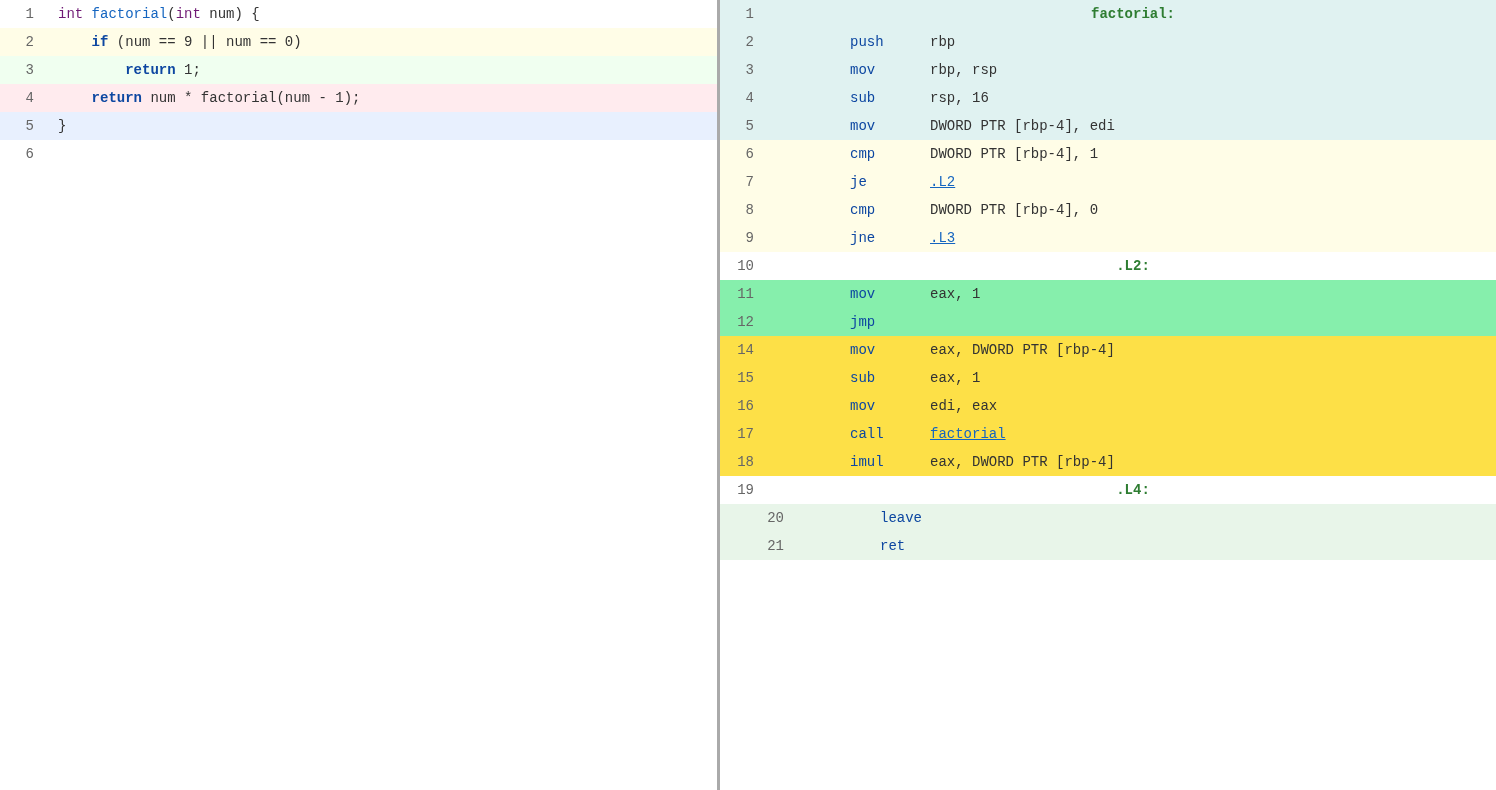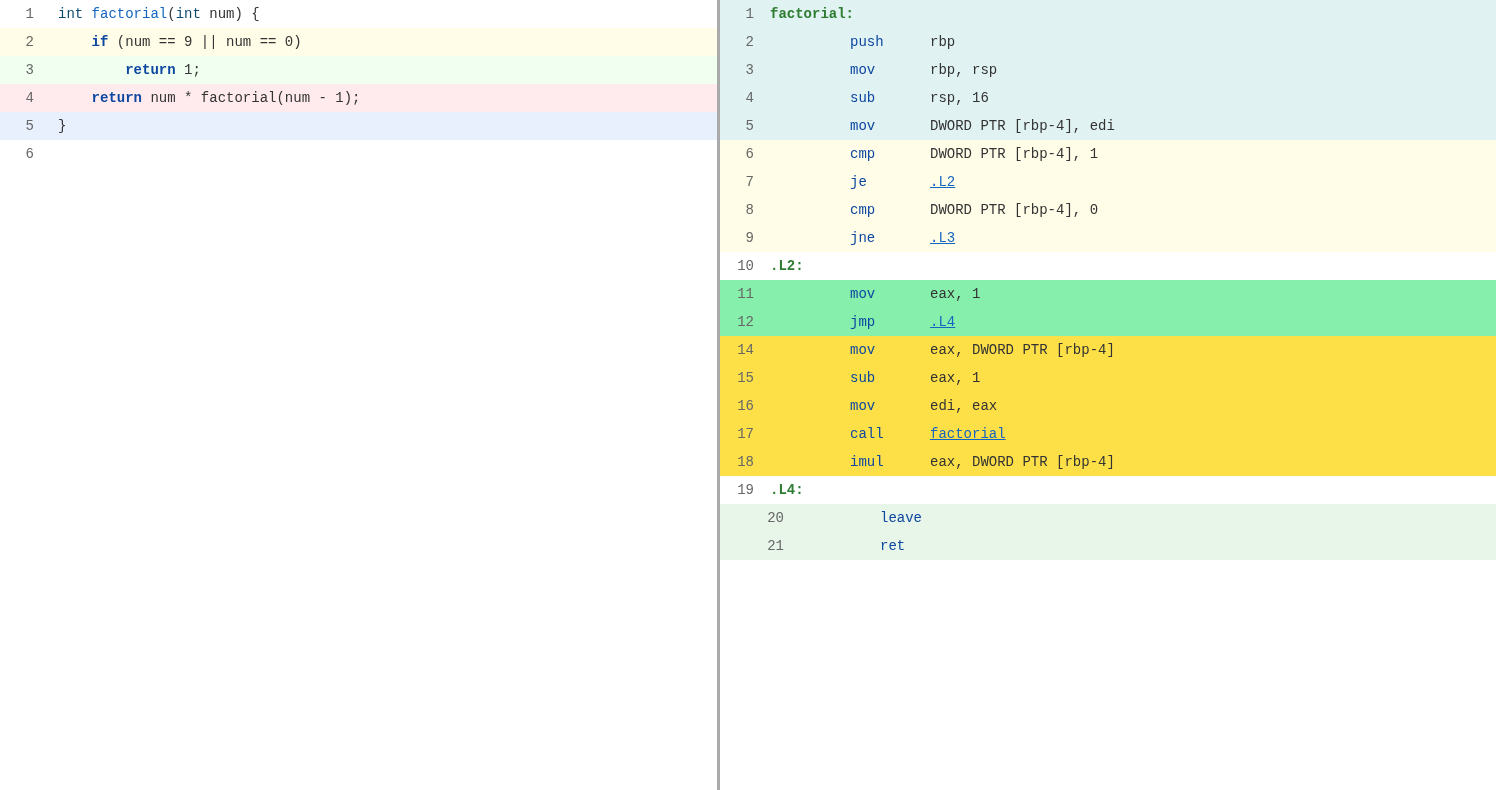--- a/index.html
+++ b/index.html
@@ -62,21 +62,21 @@
 
     
     .line-teal { background: #e0f2f1; }
     .line-pale-yellow { background: #fffde7; }
     .line-lavender { background: #86efac; }
     .line-pink { background: #fde047; }
     .line-mint { background: #e8f5e9; padding-left: 30px; }
 
     
     .kw { color: #0d47a1; font-weight: bold; }
-    .type { color: #0c4a6e; }
+    .type { color: #701a75; }
     .fn { color: #1565c0; }
     .plain { color: #333; }
     .label { color: #2e7d32; font-weight: bold; }
     .instr { color: #0d47a1; font-weight: normal; }
     .reg { color: #333; }
     .link { color: #1565c0; text-decoration: underline; cursor: pointer; }
 
     .asm-line {
       display: flex;
       align-items: stretch;
@@ -103,20 +103,21 @@
     }
 
     .asm-operands {
       flex: 1;
     }
 
     .asm-label-content {
       flex: 1;
       padding-left: 0;
       white-space: pre;
+      text-align: center;
     }
   </style>
 </head>
 <body>
 
 <div class="pane left-pane">
   <div id="left-lines">
       <div class="code-line line-default">
         <span class="line-num">1</span>
         <span class="line-content"><span class="type">int </span><span class="fn">factorial</span><span class="plain">(</span><span class="type">int</span><span class="plain"> num) {</span></span>
@@ -205,21 +206,20 @@
       <div class="asm-line line-lavender">
         <span class="asm-num">11</span>
         <span class="asm-indent"></span>
         <span class="asm-instr instr">mov</span>
         <span class="asm-operands"><span class="reg">eax, 1</span></span>
       </div>
       <div class="asm-line line-lavender">
         <span class="asm-num">12</span>
         <span class="asm-indent"></span>
         <span class="asm-instr instr">jmp</span>
-        <span class="asm-operands"><span class="link">.L4</span></span>
       </div>
       <div class="asm-line line-pink">
         <span class="asm-num">14</span>
         <span class="asm-indent"></span>
         <span class="asm-instr instr">mov</span>
         <span class="asm-operands"><span class="reg">eax, DWORD PTR [rbp-4]</span></span>
       </div>
       <div class="asm-line line-pink">
         <span class="asm-num">15</span>
         <span class="asm-indent"></span>

